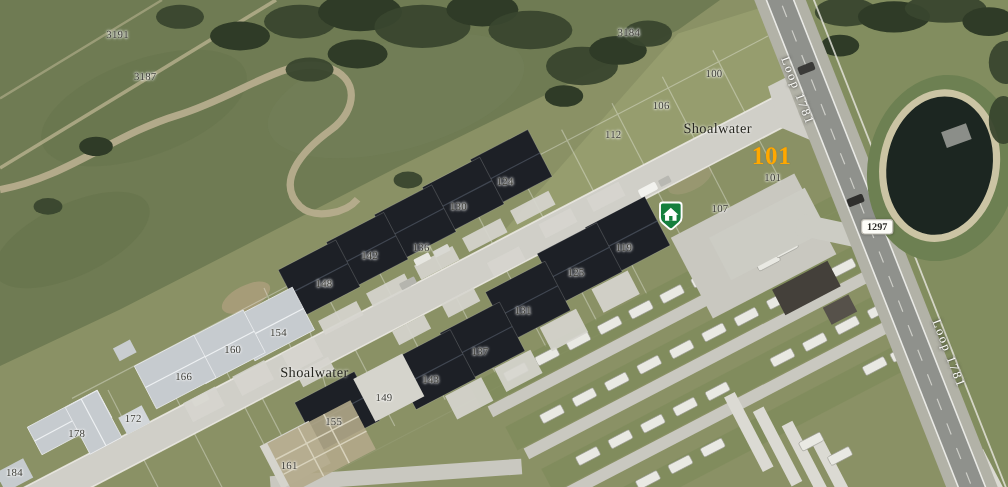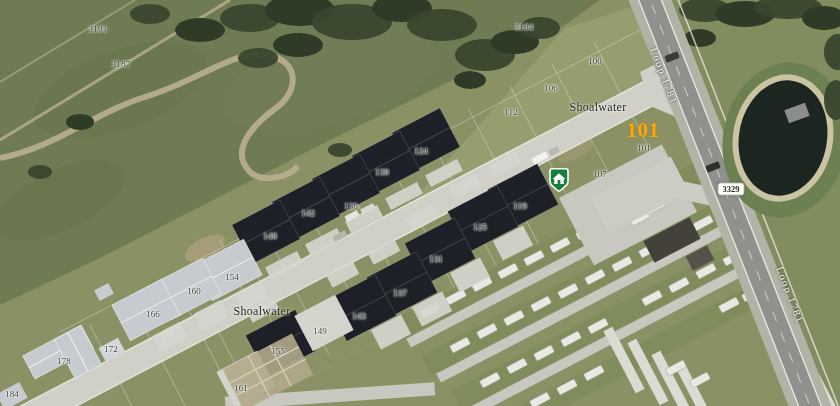--- a/index.html
+++ b/index.html
@@ -332,21 +332,21 @@
     <div class="list-wrap">
       
     <span class="street" style="left: 262px; top: 311px;">Shoalwater</span><span class="street" style="left: 598px; top: 107px;">Shoalwater</span></div>
 
     <div class="list-wrap">
       
     <span class="hwy" style="left: 664px; top: 76px; transform: translate(-50%, -50%) rotate(69deg);">Loop 1781</span><span class="hwy" style="left: 790px; top: 295px; transform: translate(-50%, -50%) rotate(69deg);">Loop 1781</span></div>
 
     <div class="list-wrap">
       
-    <span class="shield" style="left: 731px; top: 189px;">3329</span></div>
+    <span class="shield" style="left: 731px; top: 189px;">1297</span></div>
 
     <span class="lot101" style="left:643px;top:130px;">101</span>
 
     <div class="marker">
       <svg width="24" height="28" viewBox="0 0 24 28">
         <path d="M3 4 q0-2.2 2.2-2.2 h13.6 q2.2 0 2.2 2.2 v10.2 q0 2.8-2 4.4 l-5.6 4.9 q-1.4 1.2-2.8 0 L5 18.6 Q3 17 3 14.2 Z" fill="#157F3D" stroke="#ffffff" stroke-width="1.6"></path>
         <path d="M12 6.2 L18.4 12 H16.8 V17 H7.2 V12 H5.6 Z" fill="#ffffff"></path>
         <rect x="10.6" y="13" width="2.8" height="4" fill="#157F3D"></rect>
       </svg>
     </div>

